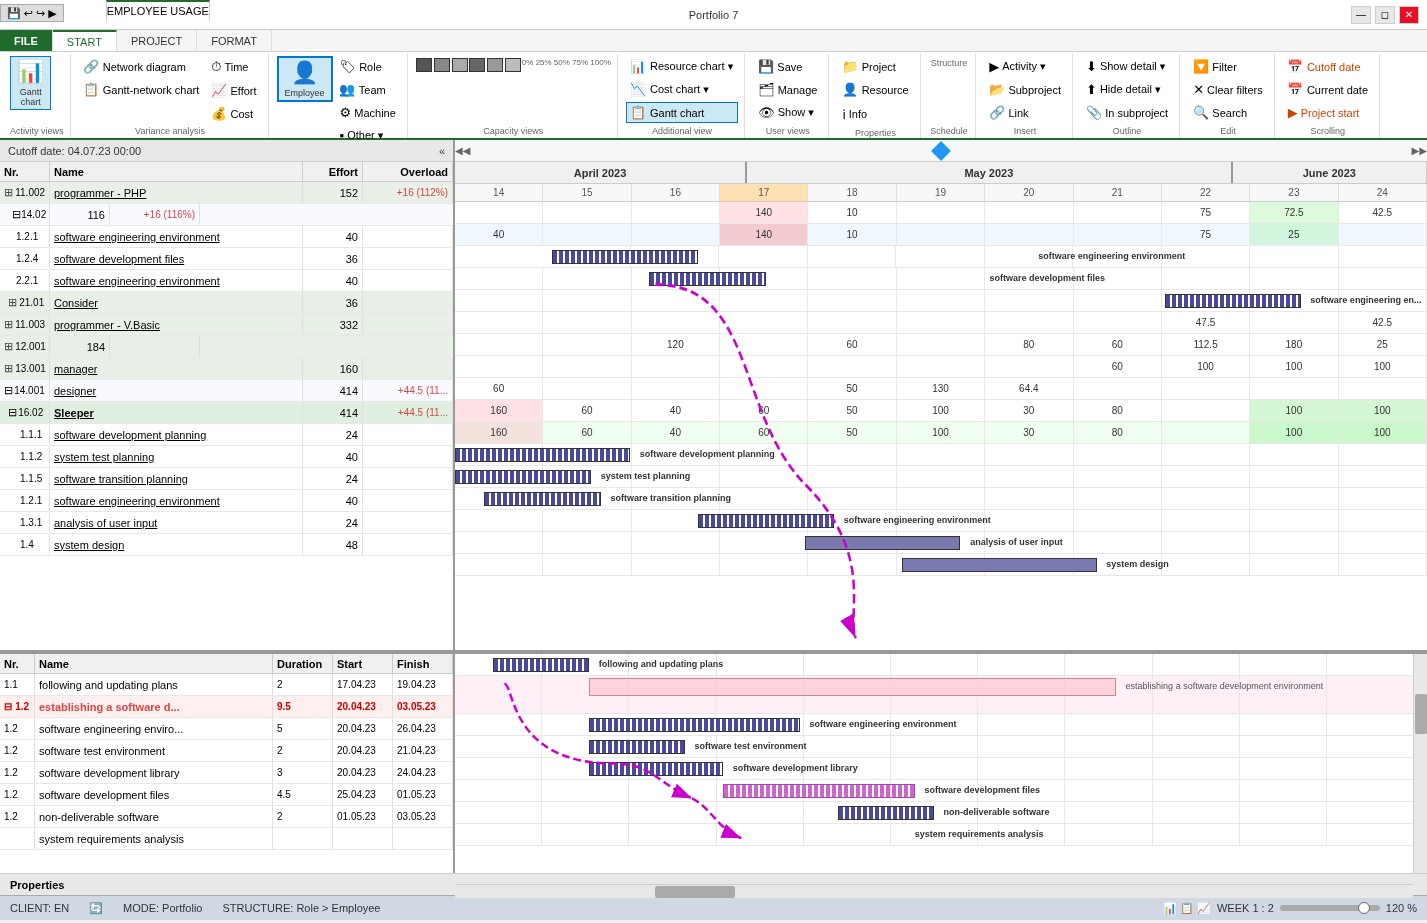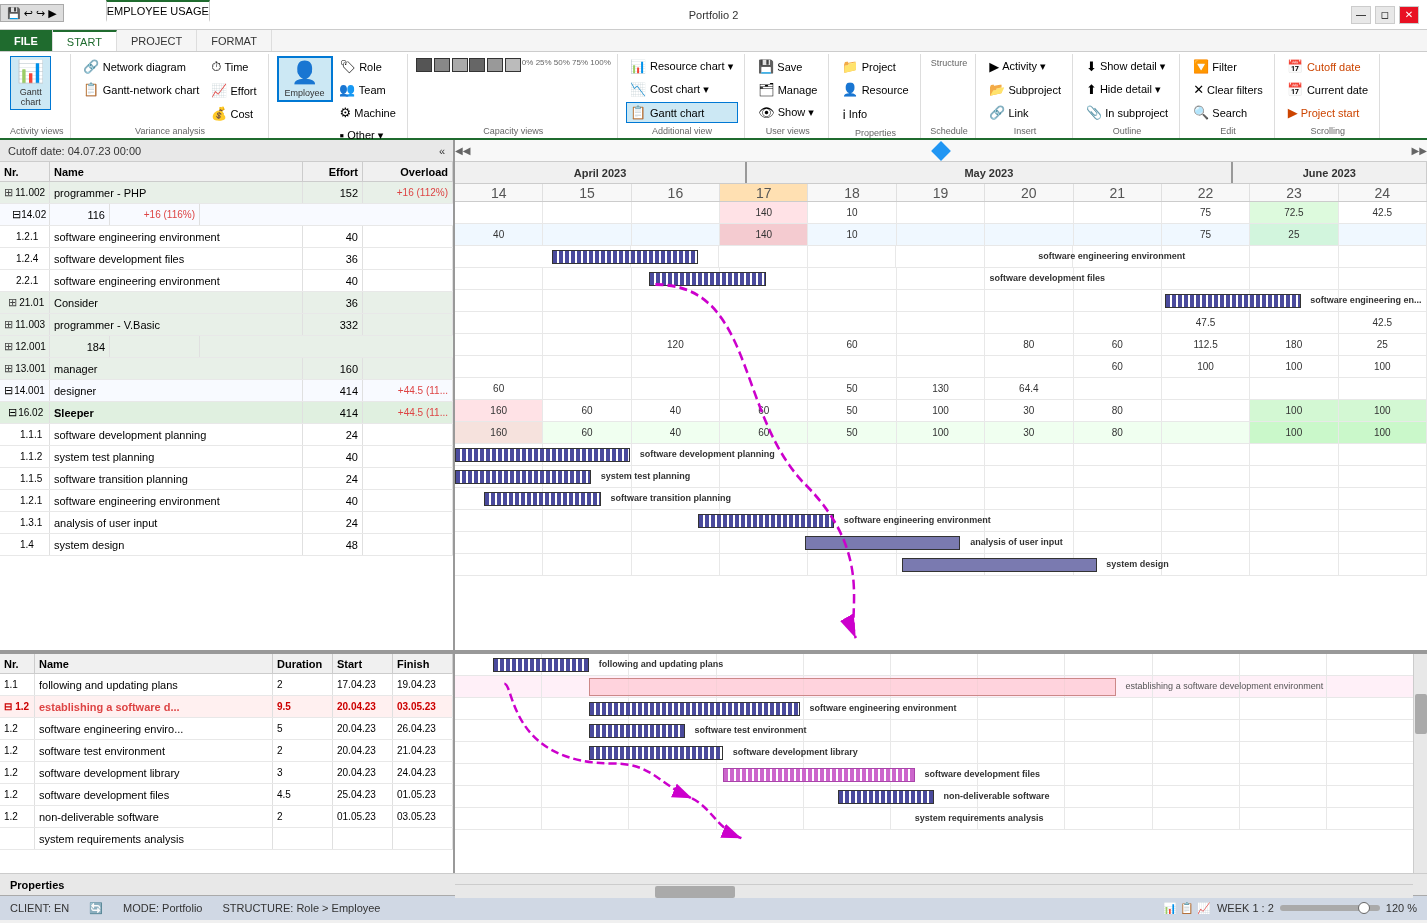--- a/index.html
+++ b/index.html
@@ -202,21 +202,21 @@
       align-items: center;
     }
     .td {
       padding: 1px 4px;
       border-right: 1px solid #e0e0e0;
       height: 100%;
       display: flex; align-items: center;
       overflow: hidden; white-space: nowrap;
     }
     .td.nr { width: 50px; font-size: 10px; }
-    .td.name { flex: 1; font-size: 11px; }
+    .td.name { flex: 1; font-size: 11px; text-decoration: underline; }
     .td.effort { width: 60px; justify-content: flex-end; }
     .td.overload { width: 90px; justify-content: flex-end; color: #d44; font-size: 10px; }
     .expand-btn { color: #444; margin-right: 2px; cursor: pointer; }
 
     
     .gantt-area {
       flex: 1;
       overflow: hidden;
       display: flex;
       flex-direction: column;
@@ -255,21 +255,21 @@
     .gantt-days {
       display: flex;
       height: 18px;
       border-bottom: 1px solid #ccc;
       background: #f8f8f8;
     }
     .gantt-day {
       flex: 1;
       border-right: 1px solid #e0e0e0;
       display: flex; align-items: center; justify-content: center;
-      font-size: 14px; color: #555;
+      font-size: 10px; color: #555;
     }
     .gantt-rows {
       flex: 1;
       overflow: hidden;
       position: relative;
     }
     .gantt-row {
       display: flex;
       height: 22px;
       border-bottom: 1px solid #e8e8e8;
@@ -430,21 +430,21 @@
 <div class="title-bar">
   <div class="title-bar-tabs">
     <div class="title-tab" style="font-size:9px; background:#ddd; border:1px solid #aaa; padding: 2px 6px; height:18px;">
       <span>💾 ↩ ↪ ▶</span>
     </div>
     <div class="title-tab active" style="margin-left: 40px; border-top: 2px solid #1f6b2e;">
       <span>EMPLOYEE USAGE</span>
     </div>
   </div>
   <div class="title-center">
-    <span>Portfolio 2</span>
+    <span>Portfolio 7</span>
   </div>
   <div class="title-controls">
     <div class="title-btn">—</div>
     <div class="title-btn">◻</div>
     <div class="title-btn close">✕</div>
   </div>
 </div>
 
 <div class="ribbon">
   <div class="ribbon-tabs">
@@ -1204,21 +1204,21 @@
           <div style="flex:1; border-right:1px solid #e8e8e8;"></div>
           <div style="flex:1; border-right:1px solid #e8e8e8;"></div>
           <div style="flex:1; border-right:1px solid #e8e8e8;"></div>
           <div style="flex:1; border-right:1px solid #e8e8e8;"></div>
           <div style="flex:1;"></div>
 
           <div class="hatch" style="position:absolute; left:4%; top:4px; width:10%; height:14px; border:1px solid #333; z-index:4;"></div>
           <span style="position:absolute; left:15%; top:5px; font-size:9px; color:#333; white-space:nowrap; z-index:5; font-weight:bold;">following and updating plans</span>
         </div>
 
-        <div style="height:22px; border-bottom:1px solid #e8e8e8; position:relative; display:flex; background:#fff0f8;">
+        <div style="height:38px; border-bottom:1px solid #e8e8e8; position:relative; display:flex; background:#fff0f8;">
           <div style="flex:1; border-right:1px solid #e8e8e8;"></div>
           <div style="flex:1; border-right:1px solid #e8e8e8;"></div>
           <div style="flex:1; border-right:1px solid #e8e8e8;"></div>
           <div style="flex:1; border-right:1px solid #e8e8e8;"></div>
           <div style="flex:1; border-right:1px solid #e8e8e8;"></div>
           <div style="flex:1; border-right:1px solid #e8e8e8;"></div>
           <div style="flex:1; border-right:1px solid #e8e8e8;"></div>
           <div style="flex:1; border-right:1px solid #e8e8e8;"></div>
           <div style="flex:1; border-right:1px solid #e8e8e8;"></div>
           <div style="flex:1; border-right:1px solid #e8e8e8;"></div>

